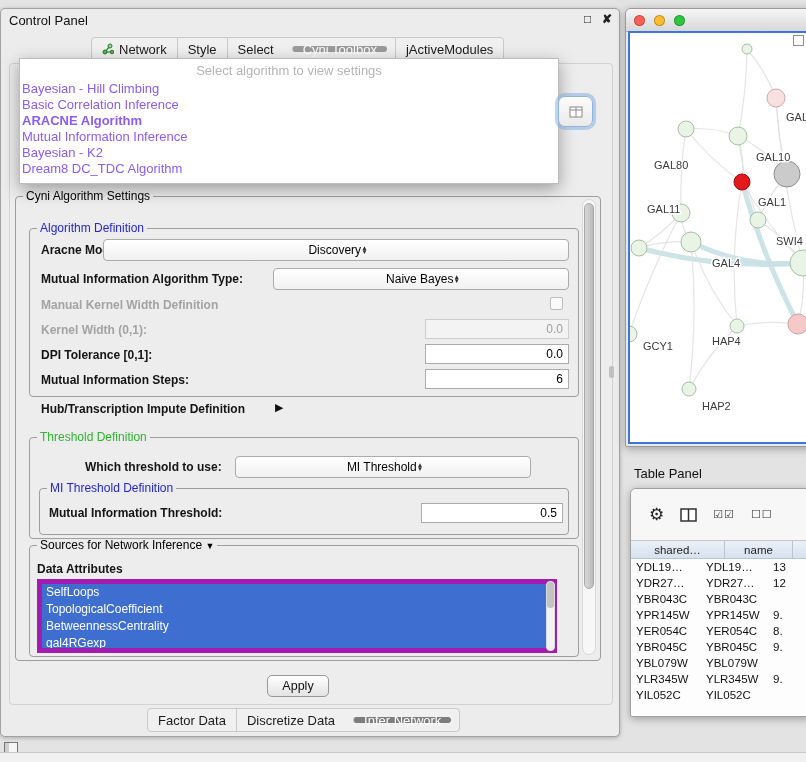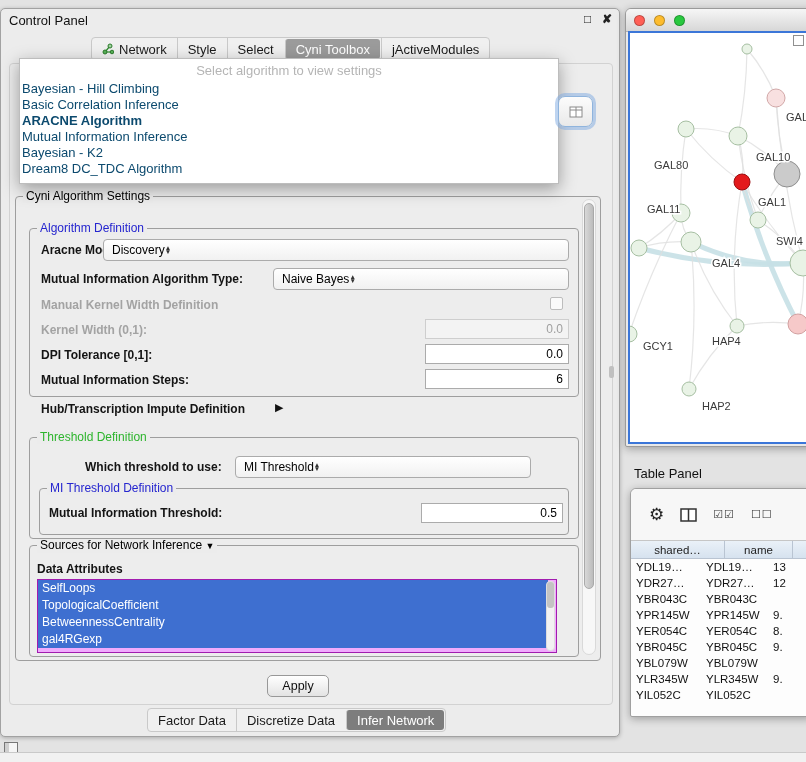--- a/index.html
+++ b/index.html
@@ -7,46 +7,46 @@
   #screen{position:relative;width:806px;height:762px;background:#e3e3e3;overflow:hidden;font-family:"Liberation Sans",sans-serif}
   .abs{position:absolute}
   
   .cp{left:0;top:8px;width:618px;height:727px;background:#ececec;border:1px solid #a2a2a2;border-radius:5px;box-shadow:0 1px 4px rgba(0,0,0,.25)}
   .cp-title{font-size:13px;color:#111}
   .winbtn{font-size:12px;color:#222;font-weight:bold}
   .innerbox{border:1px solid #d2d2d2;border-radius:4px;background:#ededed}
   .tabstrip{display:flex;align-items:stretch;border:1px solid #c9c9c9;border-radius:4px;height:22px;font-size:13px;color:#1a1a1a;background:#f0f0f0}
   .tab{display:flex;align-items:center;gap:5px;padding:0 10px;white-space:nowrap}
   .tab+.tab{border-left:1px solid #c9c9c9}
-  .tab.active{background:#9b9b9b;color:#fff;border-radius:3px;margin:1px}
+  .tab.active{background:#9b9b9b;color:#fff;border-radius:3px;margin:8px}
   .tabstrip.bottom .tab.active{background:#7d7d7d}
   .tabicon{display:inline-flex}
   
   .popup{background:#fff;border:1px solid #bdbdbd;box-shadow:0 5px 16px rgba(0,0,0,.35);z-index:20}
   .phold{font-size:13px;color:#b5b5b5;text-align:center;height:22px;line-height:24px}
-  .popt{font-size:13px;height:16px;line-height:16px;padding-left:2px;color:#0c4a6e;white-space:nowrap}
+  .popt{font-size:13px;height:16px;line-height:16px;padding-left:2px;color:#8b5cf6;white-space:nowrap}
   .popt.sel{font-weight:bold}
   .helpbtn{z-index:21;width:35px;height:31px;border:1px solid #8fb4dd;border-radius:7px;background:linear-gradient(#fcfcfc,#e9e9e9);box-shadow:0 0 0 3px rgba(125,170,225,.5);display:flex;align-items:center;justify-content:center;box-sizing:border-box}
   
   .groupbox{border:1px solid #9e9e9e;border-radius:4px;z-index:1}
   .legend{background:#ececec;padding:0 3px;font-size:12px;line-height:13px;z-index:2;white-space:nowrap}
   .legend.blue{color:#2525cf}
   .legend.green{color:#2db52d}
   .lbl{font-size:12px;font-weight:bold;color:#141414;white-space:nowrap;z-index:2}
   .lbl.dis{color:#a3a3a3}
-  .combo{background:linear-gradient(#ffffff,#f1f1f1);border:1px solid #ababab;border-radius:4px;display:flex;align-items:center;justify-content:flex-start;padding:0 4px 0 8px;font-size:12px;box-sizing:border-box;z-index:2}
+  .combo{background:linear-gradient(#ffffff,#f1f1f1);border:1px solid #ababab;border-radius:4px;display:flex;align-items:center;justify-content:center;padding:0 4px 0 8px;font-size:12px;box-sizing:border-box;z-index:2}
   .arrows{display:flex;flex-direction:column;line-height:4.5px;font-size:6.5px;color:#333}
   .arrows i{font-style:normal}
   .field{background:#fff;border:1px solid #ababab;display:flex;align-items:center;justify-content:flex-end;padding:4px 5px;font-size:12px;box-sizing:border-box;z-index:2}
   .field.dis{background:#f3f3f3;color:#9f9f9f;border-color:#cecece}
   .checkbox{width:13px;height:13px;border:1px solid #bdbdbd;background:#fafafa;border-radius:2px;box-sizing:border-box;z-index:2}
   .hubarrow{font-size:11px;color:#111;z-index:2}
   .sbtrack{background:#f7f7f7;border:1px solid #d9d9d9;border-radius:7px;box-sizing:border-box}
   .sbthumb{background:linear-gradient(90deg,#d8d8d8,#bcbcbc);border:1px solid #a9a9a9;border-radius:5px;box-sizing:border-box}
-  .srclist{background:#f0abfc;border:1px solid #a21caf;overflow:hidden;z-index:2;box-sizing:border-box}
+  .srclist{background:#f0abfc;border:5px solid #a21caf;overflow:hidden;z-index:2;box-sizing:border-box}
   .srcitem{height:17px;line-height:17px;padding-left:4px;font-size:12px;background:#3e6fd0;color:#fff;width:506px;white-space:nowrap;overflow:hidden}
   .srctrack{background:#f2f2f2;border:1px solid #ddd;border-radius:4px;z-index:3;box-sizing:border-box}
   .srcthumb{background:#c3c3c3;border-radius:3px;z-index:4}
   .applybtn{background:linear-gradient(#ffffff,#e3e3e3);border:1px solid #989898;border-radius:5px;font-size:12.5px;color:#111;font-family:inherit;padding:0;z-index:2}
   
   .netwin{background:#e9e9e9;border:1px solid #9a9a9a;border-radius:6px 6px 2px 2px;box-shadow:0 2px 8px rgba(0,0,0,.3)}
   .nettitle{height:22px;background:linear-gradient(#f6f6f6,#d7d7d7);border-bottom:1px solid #b2b2b2;border-radius:5px 5px 0 0;display:flex;align-items:center;padding-left:8px;gap:9px}
   .light{width:11px;height:11px;border-radius:50%;border:1px solid rgba(0,0,0,.25);box-sizing:border-box;display:inline-block}
   .netcanvas{position:absolute;left:2px;top:22px;width:184px;height:413px;border:2px solid #3b76d8;background:#fff;box-sizing:border-box}
   .minibox{border:1px solid #8f8f8f;background:#fdfdfd;z-index:5;box-sizing:border-box}

